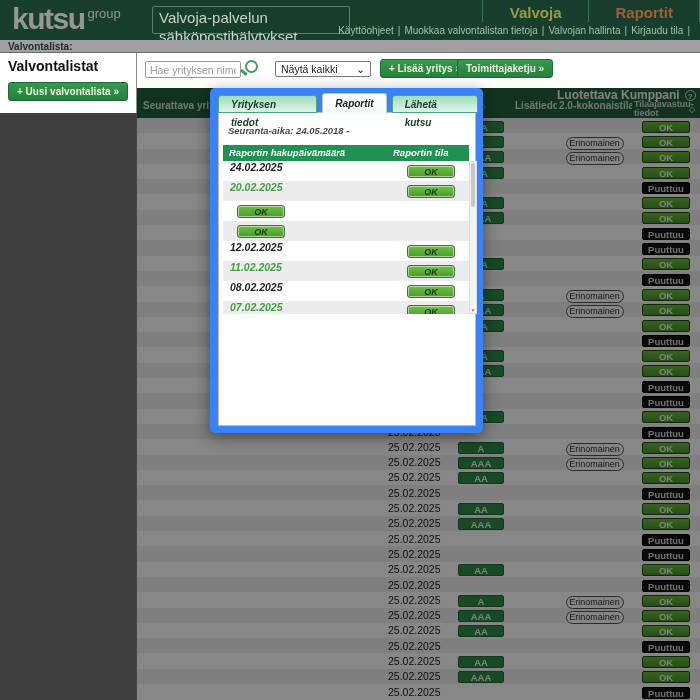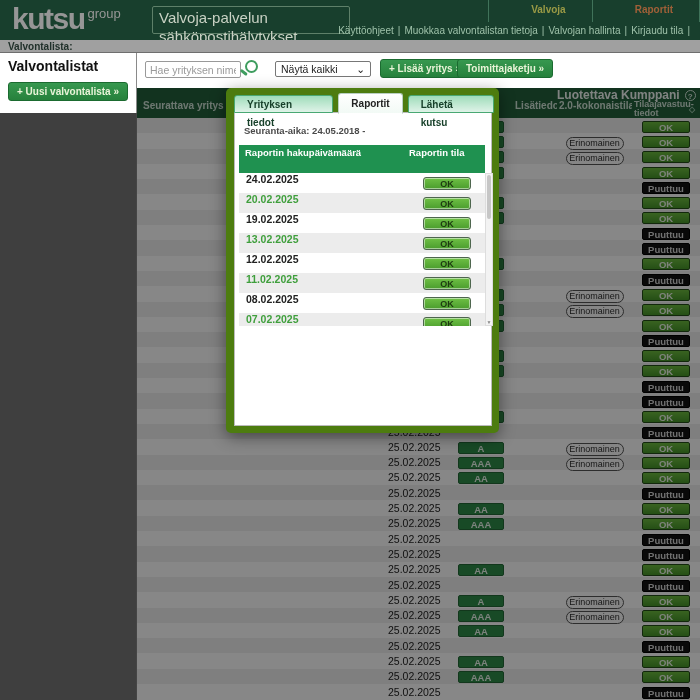--- a/index.html
+++ b/index.html
@@ -9,21 +9,21 @@
 
   
   #app-header { position:absolute; left:0; top:0; width:700px; height:40px; background:#183f2d; }
   #logo { position:absolute; left:12px; top:2px; color:#969696; }
   #logo .brand { font-size:30px; font-weight:bold; letter-spacing:-1.5px; }
   #logo .suffix { font-size:13px; position:relative; top:-11px; margin-left:3px; }
   #notification-box { position:absolute; left:152px; top:6px; width:198px; height:28px;
     border:1px solid #5e8069; border-radius:2px; padding:2px 6px;
     font-size:15px; line-height:1.25; color:#c9d2c4; font-weight:normal; }
   #nav-tabs { position:absolute; right:0; top:0; height:22px; display:flex; }
-  .nav-tab { padding:4px 26px 4px 42px; font-size:10px; font-weight:bold;
+  .nav-tab { padding:4px 26px 4px 27px; font-size:15px; font-weight:bold;
     border-left:1px solid #40735a; cursor:pointer; }
   .nav-tab:last-child { border-right:1px solid #40735a; }
   #header-links { position:absolute; right:6px; top:25px; font-size:10px; color:#9fc2aa; }
   #header-links .hlink { cursor:pointer; }
   #header-links .sep { margin:0 4px; }
 
   
   #subheader { position:absolute; left:0; top:40px; width:700px; height:13px;
     background:#a0a0a0; border-bottom:1px solid #6e6e6e;
     font-size:10px; font-weight:bold; color:#20302a; padding:1px 0 0 8px; }
@@ -87,33 +87,33 @@
     background:linear-gradient(#6cbb3f,#47962a); border:1px solid #234d18; border-radius:2px;
     font-size:9.5px; font-weight:bold; color:#eef7e8; cursor:pointer; }
   .btn-missing { display:inline-block; width:48px; height:12px; line-height:11px; background:#121212;
     border:1px solid #000; border-radius:2px; font-size:9.5px; font-weight:bold; color:#d6d6d6; cursor:pointer; }
 
   
   #dim-main { position:absolute; left:137px; top:88px; right:0; bottom:0; background:rgba(0,0,0,0.47); z-index:40; }
   #dim-side { position:absolute; left:0; top:113px; width:137px; bottom:0; background:rgba(0,0,0,0.50); z-index:40; }
 
   
-  #modal { position:absolute; left:226px; top:88px; width:273px; height:345px; background:#4d7c0f;
-    border-radius:5px; box-shadow:0 4px 16px rgba(0,0,0,0.45); z-index:50; }
+  #modal { position:absolute; left:210px; top:88px; width:273px; height:345px; background:#3b82f6;
+    border-radius:5px; box-shadow:0 4px 16px rgba(0,0,0,0.45); z-index:50;font-style:italic; }
   #modal-tabs { position:absolute; left:8px; top:5px; height:20px; display:flex; z-index:2; }
   .mtab { margin-right:5px; padding:0 12px; font-size:10px; font-weight:bold; color:#17402a;
     height:18px; line-height:18px; margin-top:2px;
     background:linear-gradient(#9fdcba,#dff3e8); border:1px solid #49a873;
     border-radius:3px 3px 0 0; cursor:pointer; }
   .mtab.active { background:linear-gradient(#ffffff,#f2faf5); border:1px solid #b9cfc2; border-bottom:1px solid #fff;
     height:21px; line-height:20px; margin-top:0; color:#222; }
   #modal-panel { position:absolute; left:8px; top:24px; right:7px; bottom:7px;
     border:1px solid #bbb; background:#fff; }
   #monitoring-period { margin:12px 0 9px 9px; font-size:9.5px; font-weight:bold; color:#4a4a4a; }
-  #report-header { margin-left:4px; width:246px; height:28px; display:flex; background:#1f9150;
+  #report-header { margin-left:4px; width:246px; height:16px; display:flex; background:#1f9150;
     color:#fff; font-size:9.5px; font-weight:bold; line-height:16px; }
   .rh-date { width:170px; padding-left:6px; }
   .rh-status { width:76px; }
   #report-list { position:relative; margin-left:4px; width:254px; height:153px; overflow:hidden; }
   .rrow { display:flex; width:246px; height:20px; align-items:flex-start; }
   .rrow.alt { background:#ececec; }
   .r-date { width:170px; padding-left:7px; font-size:10.5px; font-weight:600; color:#222; }
   .r-date.green { color:#3f9f3c; }
   .r-status { width:76px; text-align:center; }
   .btn-ok-modal { display:inline-block; width:48px; height:13px; line-height:12px;
@@ -510,25 +510,23 @@
         <div id="report-rows">
             <div class="rrow">
               <div class="r-date">24.02.2025</div>
               <div class="r-status"><span class="btn-ok-modal">OK</span></div>
             </div>
             <div class="rrow alt">
               <div class="r-date green">20.02.2025</div>
               <div class="r-status"><span class="btn-ok-modal">OK</span></div>
             </div>
             <div class="rrow">
-              <div class="r-date">19.02.2025</div>
               <div class="r-status"><span class="btn-ok-modal">OK</span></div>
             </div>
             <div class="rrow alt">
-              <div class="r-date green">13.02.2025</div>
               <div class="r-status"><span class="btn-ok-modal">OK</span></div>
             </div>
             <div class="rrow">
               <div class="r-date">12.02.2025</div>
               <div class="r-status"><span class="btn-ok-modal">OK</span></div>
             </div>
             <div class="rrow alt">
               <div class="r-date green">11.02.2025</div>
               <div class="r-status"><span class="btn-ok-modal">OK</span></div>
             </div>

